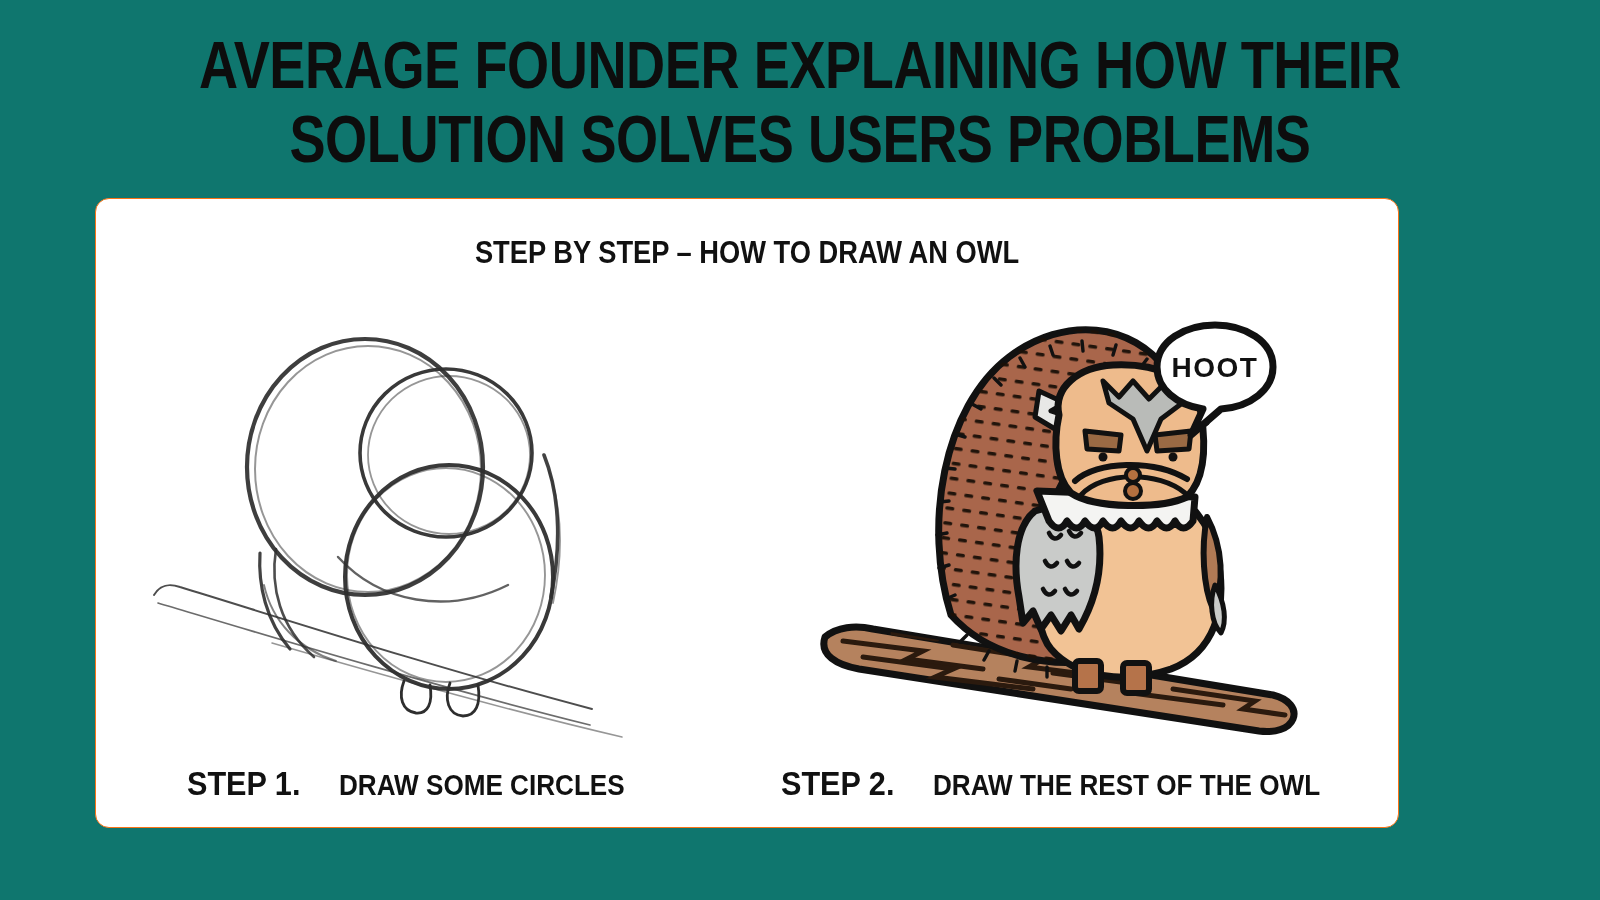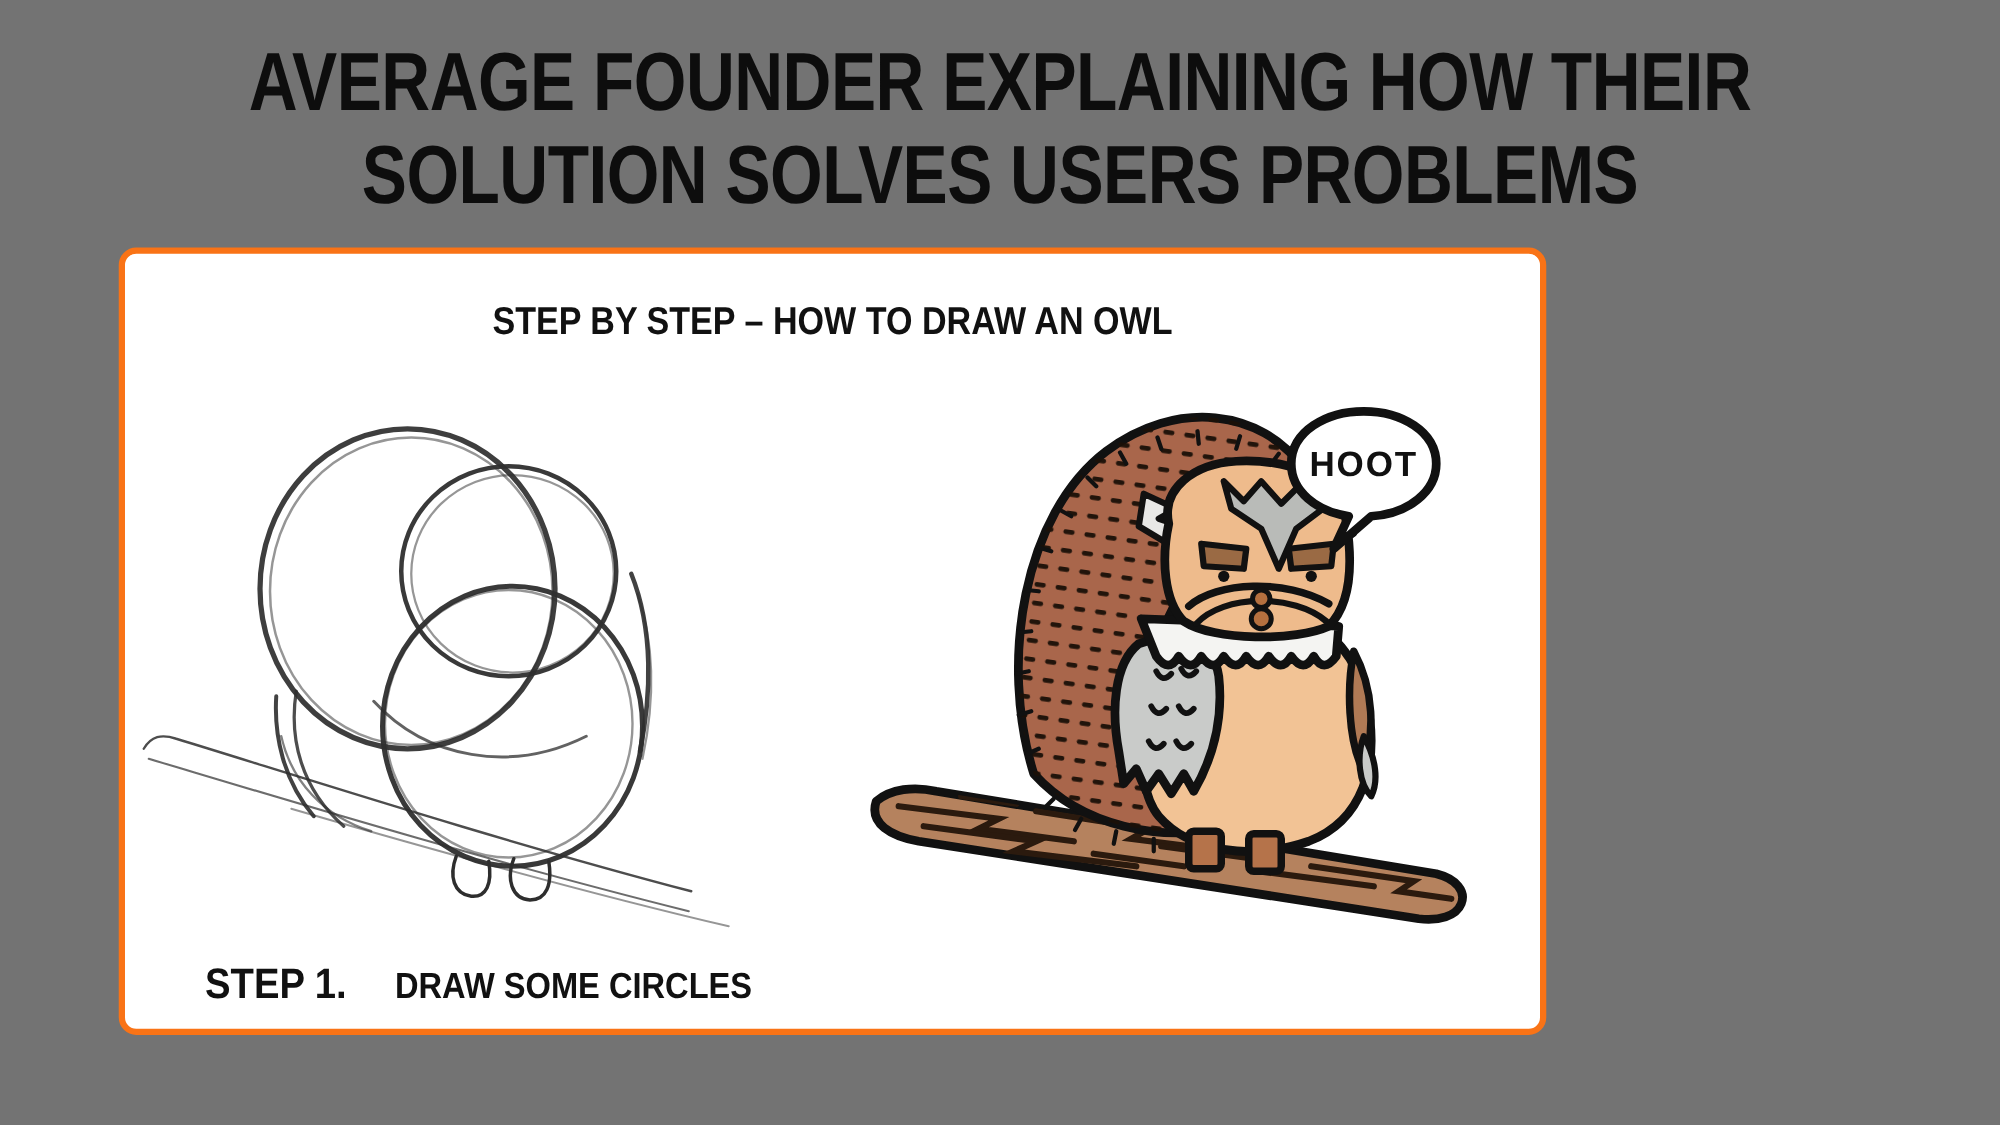--- a/index.html
+++ b/index.html
@@ -3,21 +3,21 @@
 <meta charset="utf-8">
 <title>Average Founder Meme</title>
 <style>
   * { margin:0; padding:0; box-sizing:border-box; }
   html, body {
     width:1600px; height:900px;
     background:#ffffff;
     font-family:"Liberation Sans", sans-serif;
     overflow:hidden;
   }
-  #stage { position:relative; width:1600px; height:900px; background:#737373; }
+  #stage { position:relative; width:1600px; height:900px; background:#0f766e; }
 
   
   .title-block {
     position:absolute; left:0; top:28px; width:1600px;
     text-align:center;
   }
   .title-line {
     display:block;
     font-family:"Liberation Sans", sans-serif;
     font-weight:700;
@@ -27,42 +27,42 @@
     color:#0d0d0d;
     transform:scaleX(0.82);
     transform-origin:center center;
     white-space:nowrap;
   }
 
   
   .panel {
     position:absolute;
     left:95px; top:198px;
-    width:1142px; height:630px;
-    border:5px solid #f97316;
+    width:1304px; height:630px;
+    border:1px solid #f97316;
     border-radius:14px;
     background:#ffffff;
   }
   .panel-heading {
     position:absolute; left:0; top:36px; width:100%;
     text-align:center;
     font-weight:700; font-size:31px; letter-spacing:0px;
     color:#111111;
     transform:scaleX(0.88);
     white-space:nowrap;
   }
 
   
   .steps { position:absolute; left:0; top:86px; width:100%; height:544px; display:flex; }
   .step-col { position:relative; flex:1 1 50%; height:100%;text-decoration:underline; }
   .art-area { position:absolute; left:0; top:0; width:100%; height:460px; }
   .art-area svg { position:absolute; left:50%; top:0; transform:translateX(-50%); }
 
   .caption {
-    position:absolute; left:16px; bottom:26px; width:100%;
+    position:absolute; left:0; bottom:26px; width:100%;
     display:flex; justify-content:center; align-items:baseline; gap:26px;
     white-space:nowrap;
   }
   .cap-num {
     font-weight:700; font-size:34px; color:#111;
     transform:scaleX(0.9); transform-origin:left center;
   }
   .cap-txt {
     font-weight:700; font-size:29px; color:#111;
     transform:scaleX(0.9); transform-origin:left center;
@@ -228,17 +228,21 @@
             </g>
 
             <g>
               <path d="M470 82 C470 56 442 40 412 40 C382 40 354 56 354 82
                        C354 104 374 120 400 124 L388 150 L418 124
                        C448 122 470 104 470 82 Z" fill="#ffffff" stroke="#111" stroke-width="7" stroke-linejoin="round"></path>
               <text x="412" y="92" text-anchor="middle" font-family="'Liberation Sans', sans-serif" font-weight="700" font-size="28" fill="#111" letter-spacing="1.5">HOOT</text>
             </g>
           </svg>
         </div>
+        <div class="caption">
+          <span class="cap-num">STEP 2.</span>
+          <span class="cap-txt">DRAW THE REST OF THE OWL</span>
+        </div>
       </div>
 
     </div>
   </div>
 </div>
 
 </body></html>

